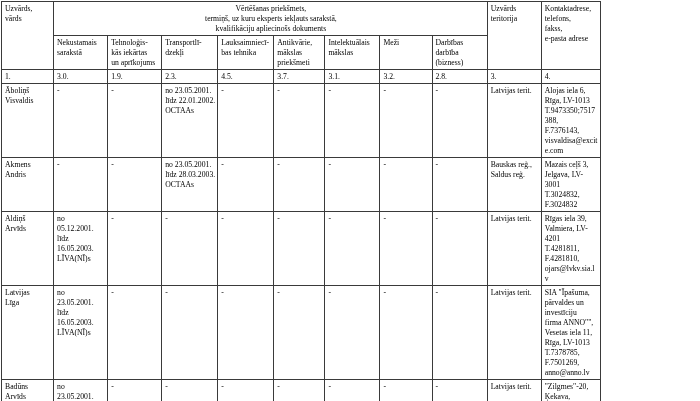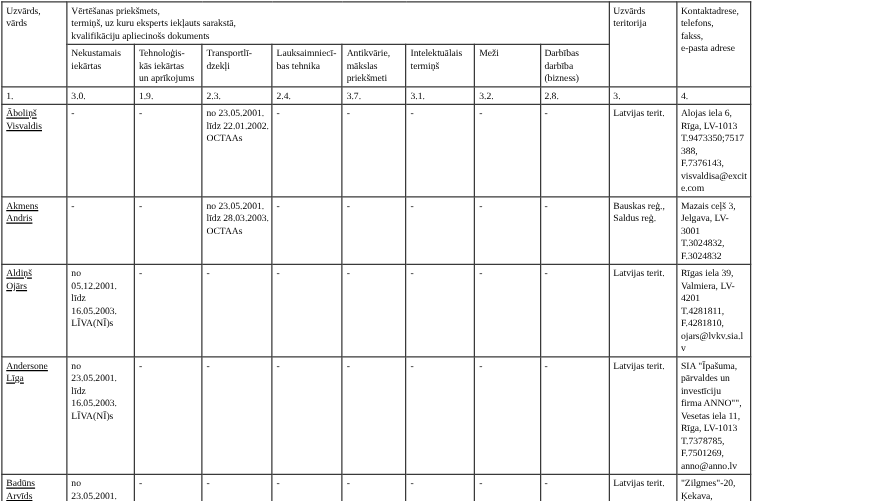--- a/index.html
+++ b/index.html
@@ -31,32 +31,31 @@
   }
   table.reg td {
     border: 1px solid #3a3a3a;
     vertical-align: top;
     padding: 2px 2px 1px 3px;
     overflow: hidden;
     word-wrap: break-word;
     font-weight: normal;
   }
   td.grouphead {
-    text-align: left;
+    text-align: center;
     padding-top: 3px;
   }
   .nm {
     white-space: pre-line;
   }
   .multi {
     white-space: pre-line;
   }
   .namecell {
     white-space: pre-line;
-    text-decoration: underline;
   }
   .indent {
     padding-left: 7px;
   }
   
   col.c0  { width: 52px; }
   col.c1  { width: 54px; }
   col.c2  { width: 54px; }
   col.c3  { width: 56px; }
   col.c4  { width: 56px; }
@@ -95,45 +94,45 @@
 termiņš, uz kuru eksperts iekļauts sarakstā,
 kvalifikāciju apliecinošs dokuments</td>
       <td rowspan="2" class="multi">Uzvārds
 teritorija</td>
       <td rowspan="2" class="multi">Kontaktadrese,
 telefons,
 fakss,
 e-pasta adrese</td>
     </tr>
     <tr>
-      <td class="multi">Nekustamais iekārtas</td>
+      <td class="multi">Nekustamais sarakstā</td>
       <td class="multi">Tehnoloģis-
 kās iekārtas
 un aprīkojums</td>
       <td class="multi">Transportlī-
 dzekļi</td>
       <td class="multi">Lauksaimniecī-
 bas   tehnika</td>
       <td class="multi">Antikvārie,
 mākslas
 priekšmeti</td>
       <td class="multi">Intelektuālais
-termiņš</td>
+mākslas</td>
       <td class="multi">Meži</td>
       <td class="multi">Darbības
 darbība
 (bizness)</td>
     </tr>
 
     <tr>
       <td>1.</td>
       <td>3.0.</td>
       <td>1.9.</td>
       <td>2.3.</td>
-      <td>2.4.</td>
+      <td>4.5.</td>
       <td>3.7.</td>
       <td>3.1.</td>
       <td>3.2.</td>
       <td>2.8.</td>
       <td>3.</td>
       <td>4.</td>
     </tr>
 
     <tr style="height:53px">
       <td class="namecell">Āboliņš
@@ -172,21 +171,21 @@
       <td class="multi">Bauskas reģ.,
 Saldus reģ.</td>
       <td class="multi">Mazais ceļš 3,
 Jelgava, LV-3001
 T.3024832,
 F.3024832</td>
     </tr>
 
     <tr style="height:50px">
       <td class="namecell">Aldiņš
-Ojārs</td>
+Arvīds</td>
       <td class="multi">no
 05.12.2001.
 līdz
 16.05.2003.
 LĪVA(NĪ)s</td>
       <td class="multi">-</td>
       <td class="multi">-</td>
       <td class="multi">-</td>
       <td class="multi">-</td>
       <td class="multi">-</td>
@@ -194,21 +193,21 @@
       <td class="multi">-</td>
       <td class="multi">Latvijas terit.</td>
       <td class="multi">Rīgas iela 39,
 Valmiera, LV-4201
 T.4281811,
 F.4281810,
 ojars@lvkv.sia.lv</td>
     </tr>
 
     <tr style="height:83px">
-      <td class="namecell indent">Andersone
+      <td class="namecell indent">Latvijas
 Līga</td>
       <td class="multi">no
 23.05.2001.
 līdz
 16.05.2003.
 LĪVA(NĪ)s</td>
       <td class="multi">-</td>
       <td class="multi">-</td>
       <td class="multi">-</td>
       <td class="multi">-</td>

